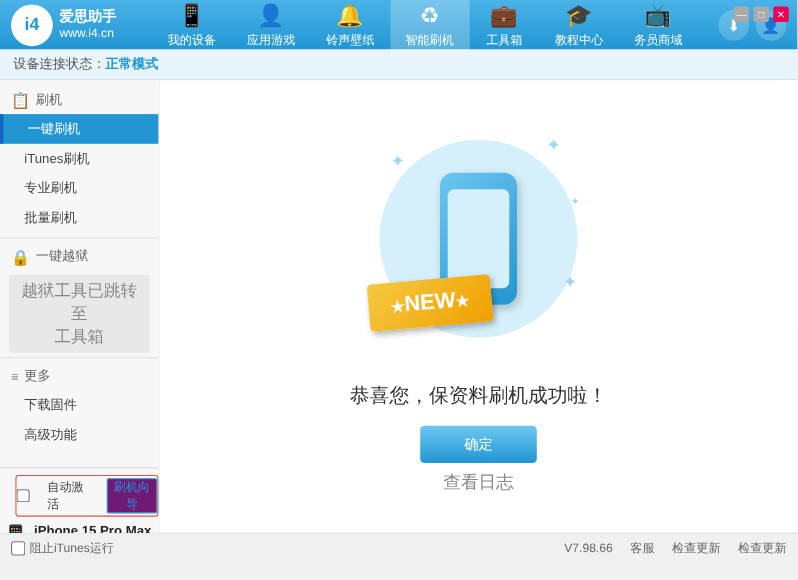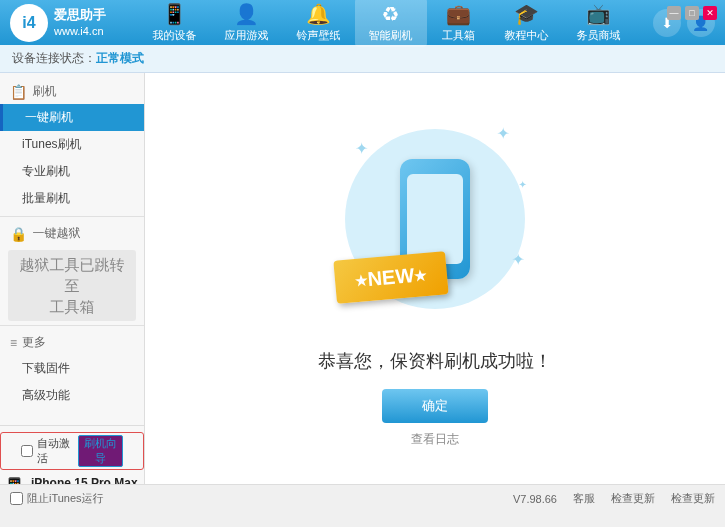--- a/index.html
+++ b/index.html
@@ -208,44 +208,45 @@
       color: #fff;
       border: none;
       border-radius: 4px;
       padding: 8px 40px;
       font-size: 13px;
       cursor: pointer;
       margin-bottom: 8px;
     }
 
     .view-log {
-      font-size: 12px;
+      font-size: 16px;
       color: #888;
       cursor: pointer;
     }
 
     
     .footer {
       height: 28px;
       background: #f0f0f0;
       border-top: 1px solid #ddd;
       display: flex; align-items: center;
       padding: 0 10px;
       font-size: 11px; color: #666;
     }
     .footer-left { display: flex; align-items: center; gap: 4px; flex: 1; }
     .footer-checkbox { width: 13px; height: 13px; }
     .footer-right { display: flex; align-items: center; gap: 16px; }
     .footer-link { color: #666; cursor: pointer; }
     .device-auto-row {
-      display: flex; align-items: center; gap: 4px;
+      display: flex; align-items: center; gap: 16px;
       margin-bottom: 4px;
       border: 1.5px solid #e05050;
       border-radius: 3px;
-      padding: 2px 20px;
+      padding: 2px 0;
+      margin-left: 14px;
     }
     .auto-checkbox { width: 12px; height: 12px; }
     .auto-label { font-size: 11px; color: #444; }
     .guide-btn {
       font-size: 11px;
       color: #2196d3;
       cursor: pointer;
       border: 1px solid #2196d3;
       border-radius: 2px;
       padding: 0 3px;

